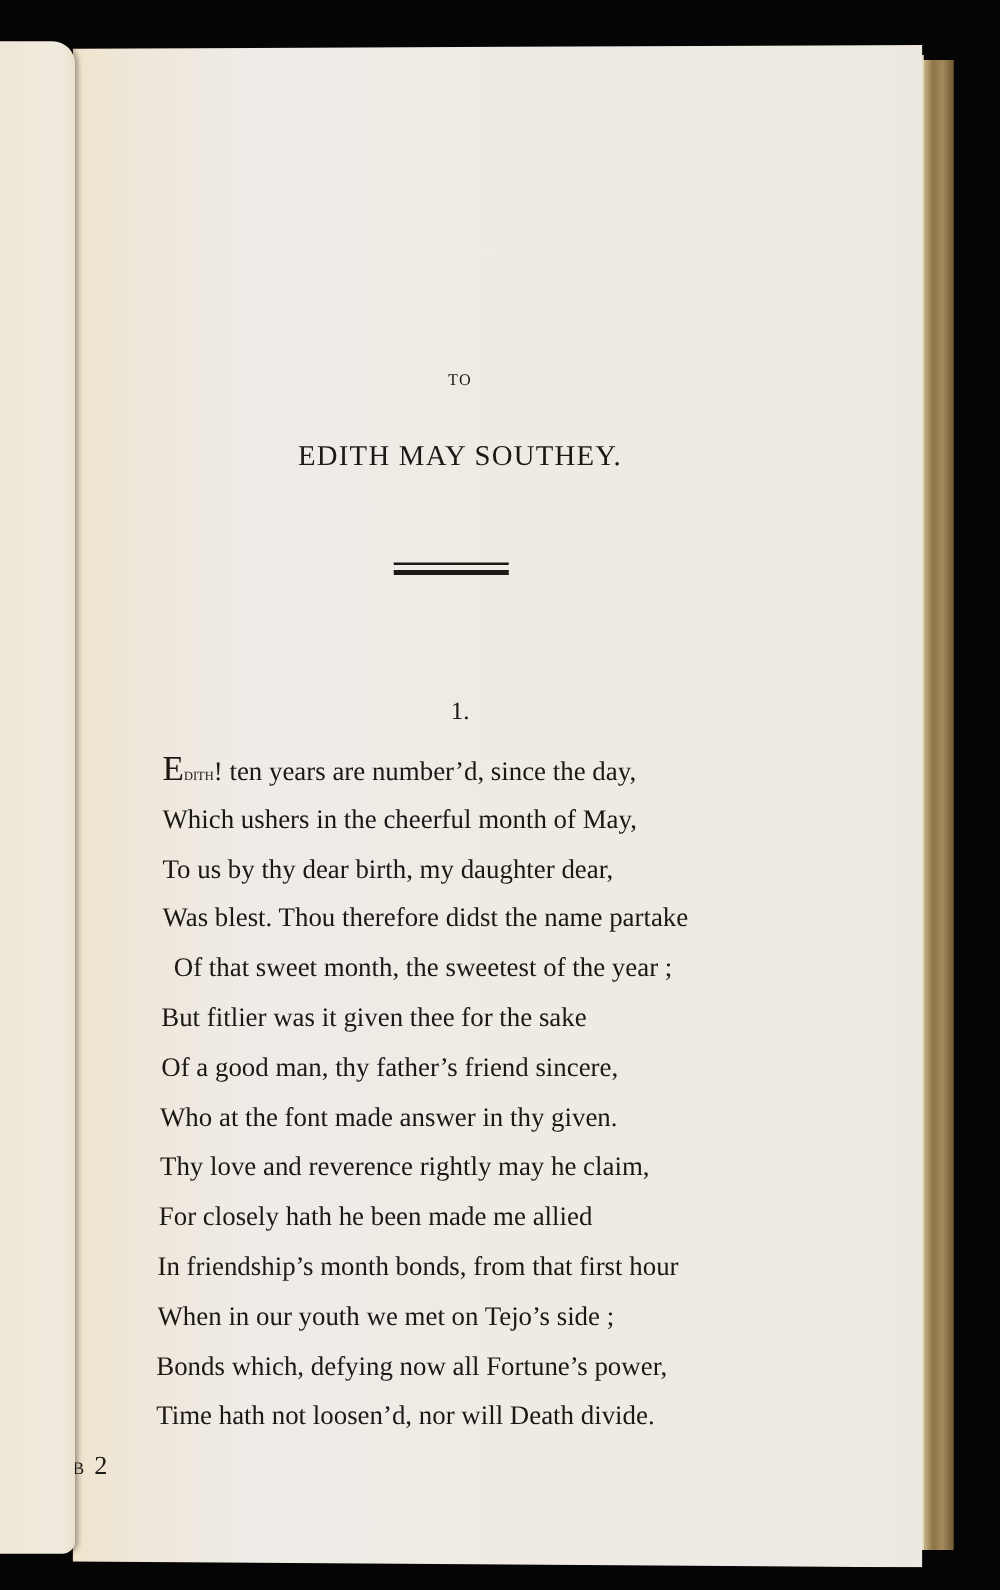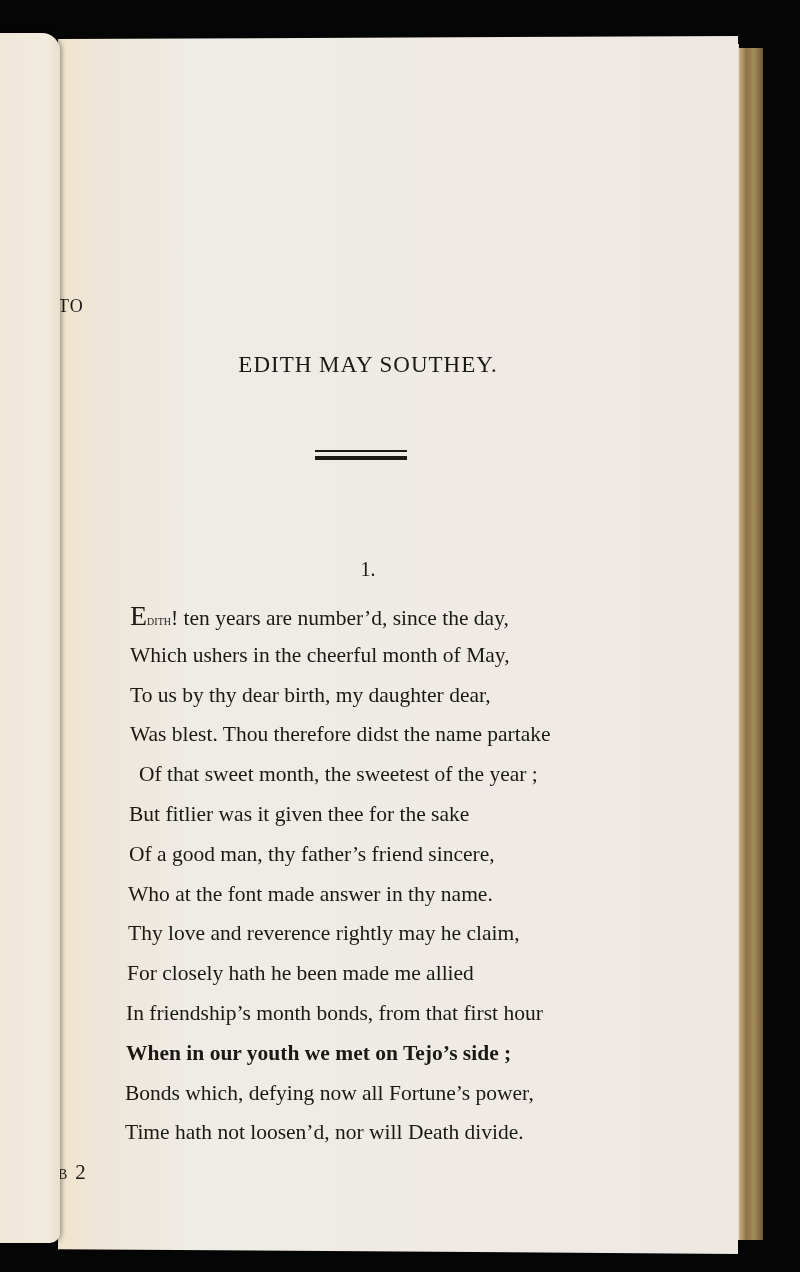--- a/index.html
+++ b/index.html
@@ -31,21 +31,21 @@
       background: linear-gradient(90deg, #f0e4cc 0%, #eee6d8 6%, #efebe6 20%, #efeae4 60%, #ede8e1 100%);
       z-index: 2;
       clip-path: polygon(0 3px, 100% 0, 100% 100%, 0 99.6%);
     }
     .page-content {
       position: absolute; left: 0; top: 0; width: 680px; height: 100%;
       color: #1c1814;
     }
     .heading-to {
       position: absolute; left: 0; width: 620px; top: 260px;
-      font-size: 18px; letter-spacing: 1px;
+      text-align: center; font-size: 13px; letter-spacing: 1px;
     }
     .heading-name {
       position: absolute; left: 0; width: 620px; top: 316px;
       text-align: center; font-size: 23px; letter-spacing: 1px;
     }
     .rule {
       position: absolute; left: 257px; top: 414px; width: 92px;
     }
     .rule .thin { height: 2px; background: #1c1814; margin-bottom: 4px; }
     .rule .thick { height: 4px; background: #1c1814; }
@@ -88,25 +88,25 @@
     <div class="section-number">1.</div>
 
     <div class="stanza">
       <div class="stanza-line" style="margin-left:2px;"><span class="dropcap-E">E</span><span class="smallcaps">dith</span><span>! ten years are number’d, since the day,</span></div>
       <div class="stanza-line" style="margin-left:2px;">Which ushers in the cheerful month of May,</div>
       <div class="stanza-line" style="margin-left:2px;">To us by thy dear birth, my daughter dear,</div>
       <div class="stanza-line" style="margin-left:2px;">Was blest.  Thou therefore didst the name partake</div>
       <div class="stanza-line" style="margin-left:11px;">Of that sweet month, the sweetest of the year ;</div>
       <div class="stanza-line" style="margin-left:1px;">But fitlier was it given thee for the sake</div>
       <div class="stanza-line" style="margin-left:1px;">Of a good man, thy father’s friend sincere,</div>
-      <div class="stanza-line" style="margin-left:0px;">Who at the font made answer in thy name.</div>
+      <div class="stanza-line" style="margin-left:0px;">Who at the font made answer in thy given.</div>
       <div class="stanza-line" style="margin-left:0px;">Thy love and reverence rightly may he claim,</div>
       <div class="stanza-line" style="margin-left:-1px;">For closely hath he been made me allied</div>
       <div class="stanza-line" style="margin-left:-2px;">In friendship’s month bonds, from that first hour</div>
-      <div class="stanza-line" style="margin-left:-2px;font-weight:bold;">When in our youth we met on Tejo’s side ;</div>
+      <div class="stanza-line" style="margin-left:-2px;">When in our youth we met on Tejo’s side ;</div>
       <div class="stanza-line" style="margin-left:-3px;">Bonds which, defying now all Fortune’s power,</div>
       <div class="stanza-line" style="margin-left:-3px;">Time hath not loosen’d, nor will Death divide.</div>
     </div>
 
     <div class="signature">
       <span class="letter">B</span><span>2</span>
     </div>
 
   </div>
 </div>

